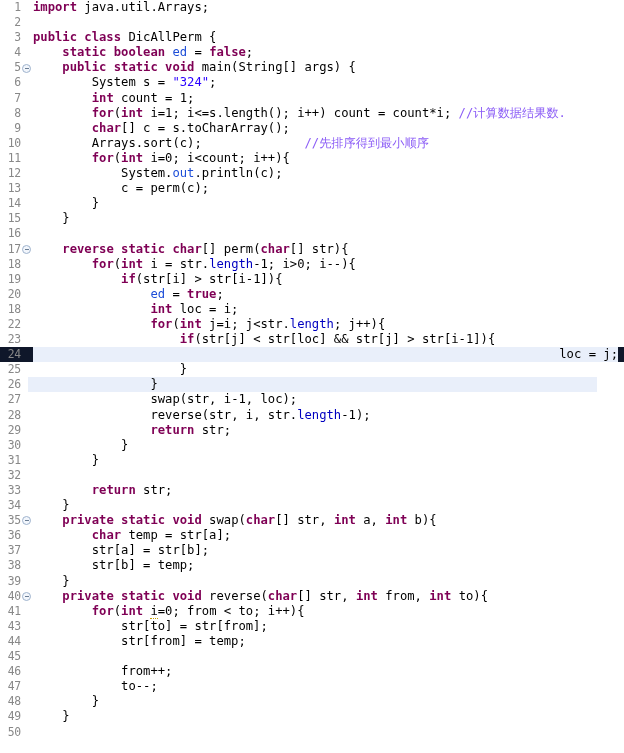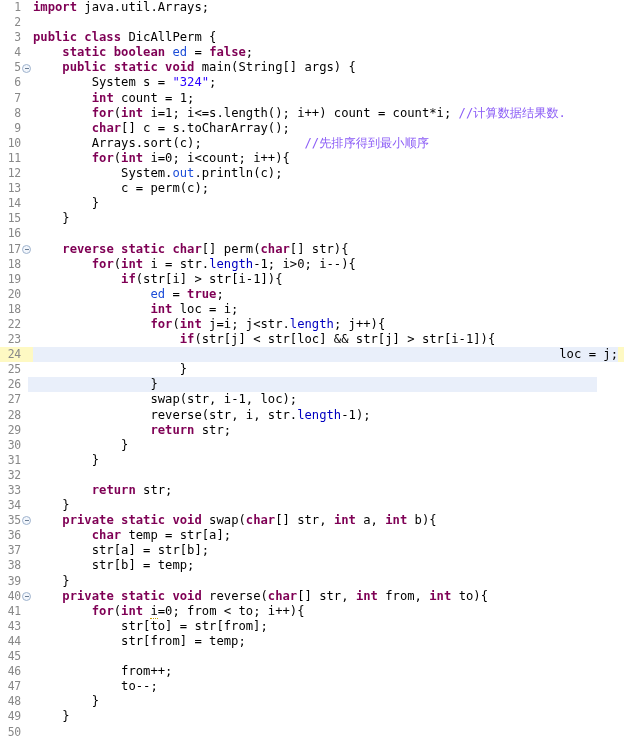--- a/index.html
+++ b/index.html
@@ -41,21 +41,21 @@
 
   
   .row {
     position: relative;
     height: 15.1px;
     line-height: 15.1px;
     white-space: pre;
     font-size: 12.2px;
   }
   .row.current {
-    background: #fef9c3;
+    background: #0f172a;
   }
   .row.current .code-cell {
     background: #e9effa;
     text-align: right;
   }
 
   .lineno {
     position: absolute;
     left: 0;
     top: 0;

